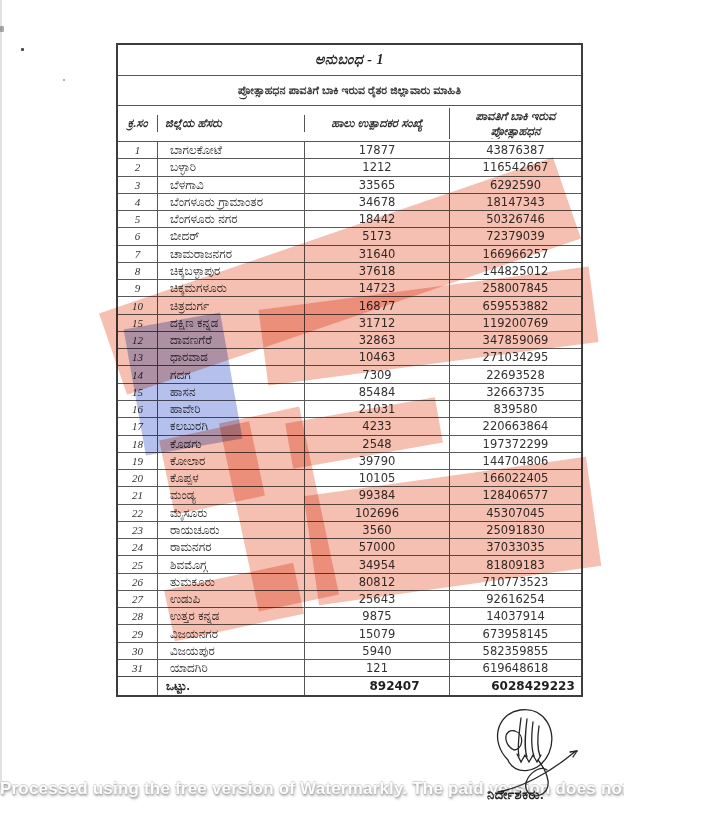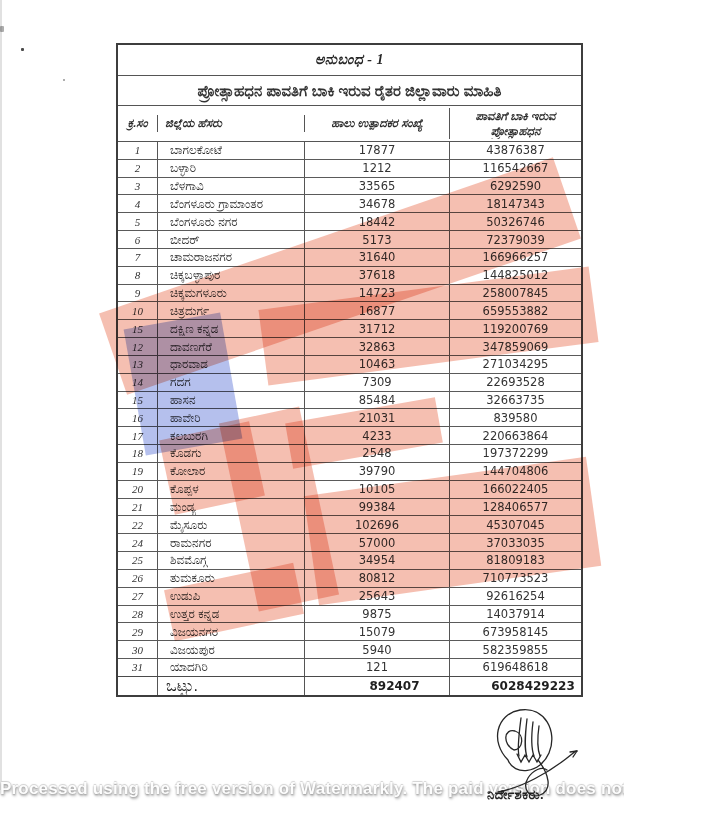--- a/index.html
+++ b/index.html
@@ -19,21 +19,21 @@
     position:absolute;left:116px;top:43px;width:467px;box-sizing:border-box;
     border:2px solid #3d3d3d;background:transparent;
   }
   .doc-table *{box-sizing:border-box;}
   .t-title{
     height:30px;display:flex;align-items:center;justify-content:center;
     font:italic bold 14px "Liberation Serif",serif;letter-spacing:.5px;color:#262626;
   }
   .t-subtitle{
     height:30px;display:flex;align-items:center;justify-content:center;
-    border-top:1px solid #555;font-size:15px;font-weight:600;color:#333;white-space:nowrap;overflow:hidden;
+    border-top:1px solid #555;font-size:11px;font-weight:600;color:#333;white-space:nowrap;overflow:hidden;
   }
   .t-head{display:flex;border-top:1px solid #555;height:36px;align-items:center;}
   .hcell{
     display:flex;align-items:center;justify-content:center;text-align:center;
     font:italic bold 11.5px "Liberation Sans",sans-serif;line-height:1.25;color:#2b2b2b;
     padding:1px 2px;overflow:hidden;
   }
   .t-head .c2{justify-content:flex-start;padding-left:7px;text-align:left;}
   .cell{overflow:hidden;}
   .c1{flex:0 0 39px;}
@@ -42,21 +42,21 @@
   .c4{flex:1;border-left:1px solid #555;}
   .t-body{display:flex;flex-direction:column;height:535px;border-top:1px solid #555;}
   .trow{display:flex;flex:1;}
   .trow + .trow{border-top:1px solid #5a5a5a;}
   .trow .cell{display:flex;align-items:center;}
   .sl{justify-content:center;font:italic 11px "Liberation Serif",serif;color:#333;}
   .dist{justify-content:flex-start;padding-left:12px;font-size:12px;color:#2f2f2f;white-space:nowrap;}
   .num{justify-content:center;font-family:"DejaVu Sans",sans-serif;font-size:11.5px;color:#333;}
   .t-total{display:flex;height:19px;border-top:1px solid #4a4a4a;}
   .t-total .cell{display:flex;align-items:center;}
-  .totlabel{justify-content:flex-start;padding-left:8px;font-size:16px;font-weight:normal;color:#222;}
+  .totlabel{justify-content:flex-start;padding-left:8px;font-size:12px;font-weight:bold;color:#222;}
   .bold{font-weight:bold;color:#1f1f1f;font-size:12px;padding-left:35px;}
 
   
   .wm-layer{position:absolute;inset:0;pointer-events:none;}
   .wm{position:absolute;mix-blend-mode:multiply;}
   .wm-red{opacity:.5;}
   .wm-blue{opacity:.45;}
   .wm.r1{left:100px;top:233px;width:480px;height:86px;transform:rotate(-19deg);}
   .wm.r2{left:262px;top:288px;width:333px;height:76px;transform:rotate(-7.5deg);}
   .wm.r3{left:238px;top:413px;width:82px;height:192px;transform:rotate(-12deg);}
@@ -225,20 +225,26 @@
       <div class="cell c1 sl">21</div>
       <div class="cell c2 dist">ಮಂಡ್ಯ</div>
       <div class="cell c3 num">99384</div>
       <div class="cell c4 num">128406577</div>
     </div>
         <div class="trow">
       <div class="cell c1 sl">22</div>
       <div class="cell c2 dist">ಮೈಸೂರು</div>
       <div class="cell c3 num">102696</div>
       <div class="cell c4 num">45307045</div>
+    </div>
+        <div class="trow">
+      <div class="cell c1 sl">23</div>
+      <div class="cell c2 dist">ರಾಯಚೂರು</div>
+      <div class="cell c3 num">3560</div>
+      <div class="cell c4 num">25091830</div>
     </div>
         <div class="trow">
       <div class="cell c1 sl">24</div>
       <div class="cell c2 dist">ರಾಮನಗರ</div>
       <div class="cell c3 num">57000</div>
       <div class="cell c4 num">37033035</div>
     </div>
         <div class="trow">
       <div class="cell c1 sl">25</div>
       <div class="cell c2 dist">ಶಿವಮೊಗ್ಗ</div>

